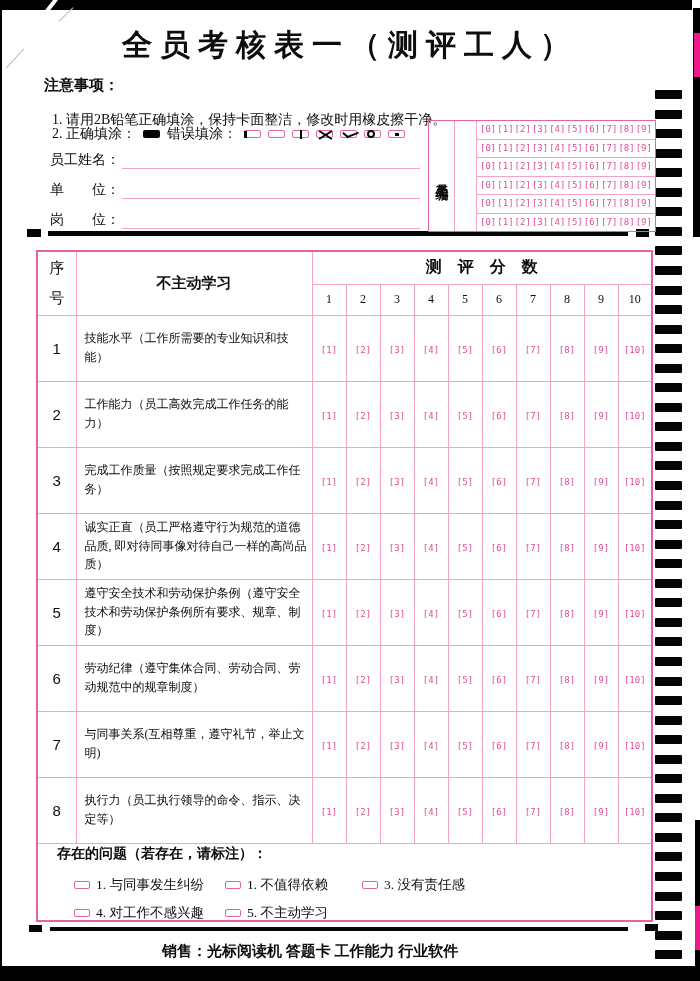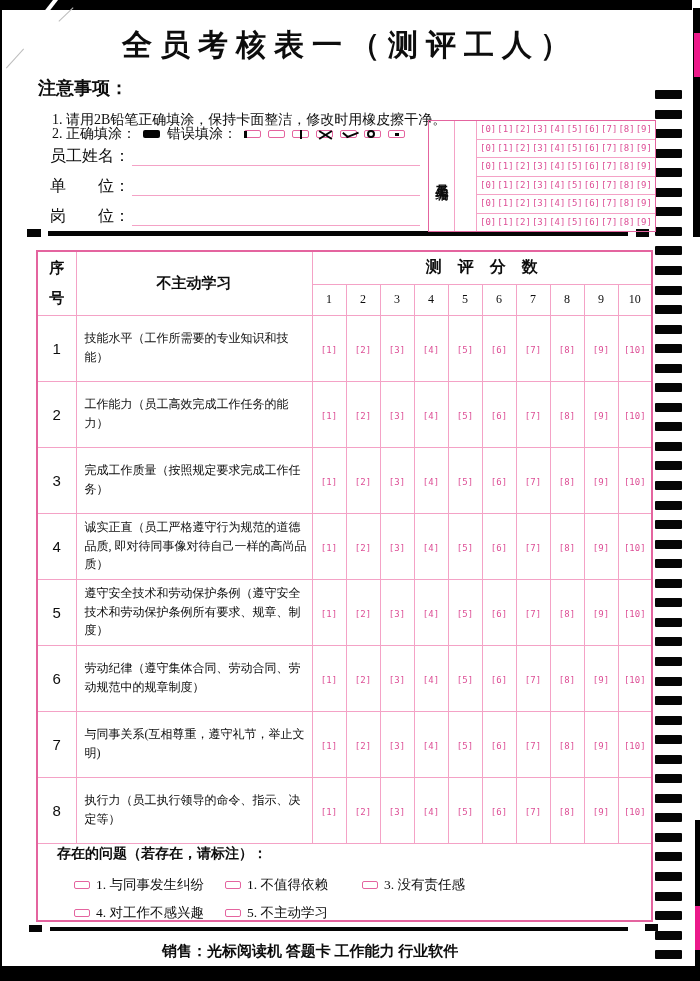--- a/index.html
+++ b/index.html
@@ -30,55 +30,55 @@
   .t-bar{left:48px;top:231px;width:580px;height:5px;}
   .t-sq-r{left:636px;top:229px;width:13px;height:8px;}
   .b-sq-l{left:29px;top:925px;width:13px;height:7px;}
   .b-bar{left:50px;top:927px;width:578px;height:4px;}
   .b-sq-r{left:645px;top:924px;width:13px;height:7px;}
   
   .title{position:absolute;left:0;top:25px;width:700px;text-align:center;
          font-family:"Liberation Sans","DejaVu Sans",sans-serif;font-weight:700;
          font-size:30px;letter-spacing:8px;}
   
-  .notice-h{position:absolute;left:38px;top:76px;font-size:18px;font-weight:700;}
+  .notice-h{position:absolute;left:44px;top:76px;font-size:15px;font-weight:700;}
   .notice-1{position:absolute;left:52px;top:111px;font-size:14px;}
   .notice-2{position:absolute;left:52px;top:125px;font-size:14px;display:flex;align-items:center;gap:7px;}
   .mark-ok{display:inline-block;width:17px;height:8px;background:#050505;border-radius:2px;}
   .ex{position:relative;display:inline-block;width:17px;height:8px;border:1px solid var(--border);border-radius:2px;}
   .ex i{position:absolute;background:#050505;}
   .ex-tick i{left:-1px;top:0px;width:3px;height:7px;}
   .ex-half i{left:7px;top:-1px;width:2px;height:9px;}
   .ex-cross i.l1{left:1px;top:3px;width:15px;height:2px;transform:rotate(32deg);}
   .ex-cross i.l2{left:1px;top:3px;width:15px;height:2px;transform:rotate(-32deg);}
   .ex-check i.c1{left:1px;top:3px;width:7px;height:2px;transform:rotate(40deg);}
   .ex-check i.c2{left:5px;top:3px;width:13px;height:2px;transform:rotate(-22deg);}
   .ex-circle i{left:2px;top:-1px;width:8px;height:8px;background:transparent;border:2px solid #050505;border-radius:50%;}
   .ex-dot i{left:6px;top:2px;width:4px;height:3px;}
   
   .fields{position:absolute;left:50px;top:146px;width:370px;display:flex;flex-direction:column;gap:2px;}
-  .field{display:flex;align-items:flex-start;height:28px;font-size:16px;}
+  .field{display:flex;align-items:center;height:28px;font-size:14px;}
   .field .lbl{white-space:pre;}
   .field .line{flex:1;border-bottom:1px solid var(--grid);margin:0 0 3px 2px;height:20px;}
   
   .empid{position:absolute;left:428px;top:120px;width:228px;height:112px;
          border:1px solid var(--border);display:flex;}
   .empid-label{width:26px;border-right:1px solid var(--grid);display:flex;align-items:center;justify-content:center;
          writing-mode:vertical-rl;text-orientation:upright;font-size:13px;font-weight:700;letter-spacing:1px;}
   .empid-write{width:22px;border-right:1px solid var(--grid);}
   .empid-rows{flex:1;display:flex;flex-direction:column;}
   .emp-row{flex:1;display:flex;align-items:center;justify-content:space-between;padding:0 3px;}
   .emp-row + .emp-row{border-top:1px solid var(--grid);}
   .bub{font-family:"DejaVu Sans Mono","Liberation Mono",monospace;font-size:9px;color:var(--pink);
        line-height:1;white-space:nowrap;cursor:pointer;}
   
   .main-table{position:absolute;left:36px;top:250px;width:615px;border-collapse:collapse;
               border:2px solid var(--border);table-layout:fixed;}
   .main-table th,.main-table td{border:1px solid var(--grid);}
-  th.h-seq{height:33px;font-size:15px;font-weight:700;}
+  th.h-seq{height:33px;font-size:15px;font-weight:400;}
   th.h-seq span{display:inline-block;width:1.1em;word-break:break-all;line-height:2;}
   th.h-ind{font-size:15px;font-weight:700;}
   th.h-score{height:33px;font-size:16px;font-weight:700;letter-spacing:16px;text-indent:16px;text-align:center;}
   th.h-num{height:31px;font-size:12px;font-weight:400;text-align:center;}
   td.c-no{height:66px;text-align:center;font-family:"Liberation Sans","DejaVu Sans",sans-serif;font-size:15px;}
   td.c-text{font-size:12px;line-height:1.55;padding:0 4px 0 8px;}
   td.c-bub{text-align:center;vertical-align:middle;}
   
   td.problems{height:78px;position:relative;font-size:13px;}
   .p-head{position:absolute;left:19px;top:1px;font-size:14px;font-weight:700;}

